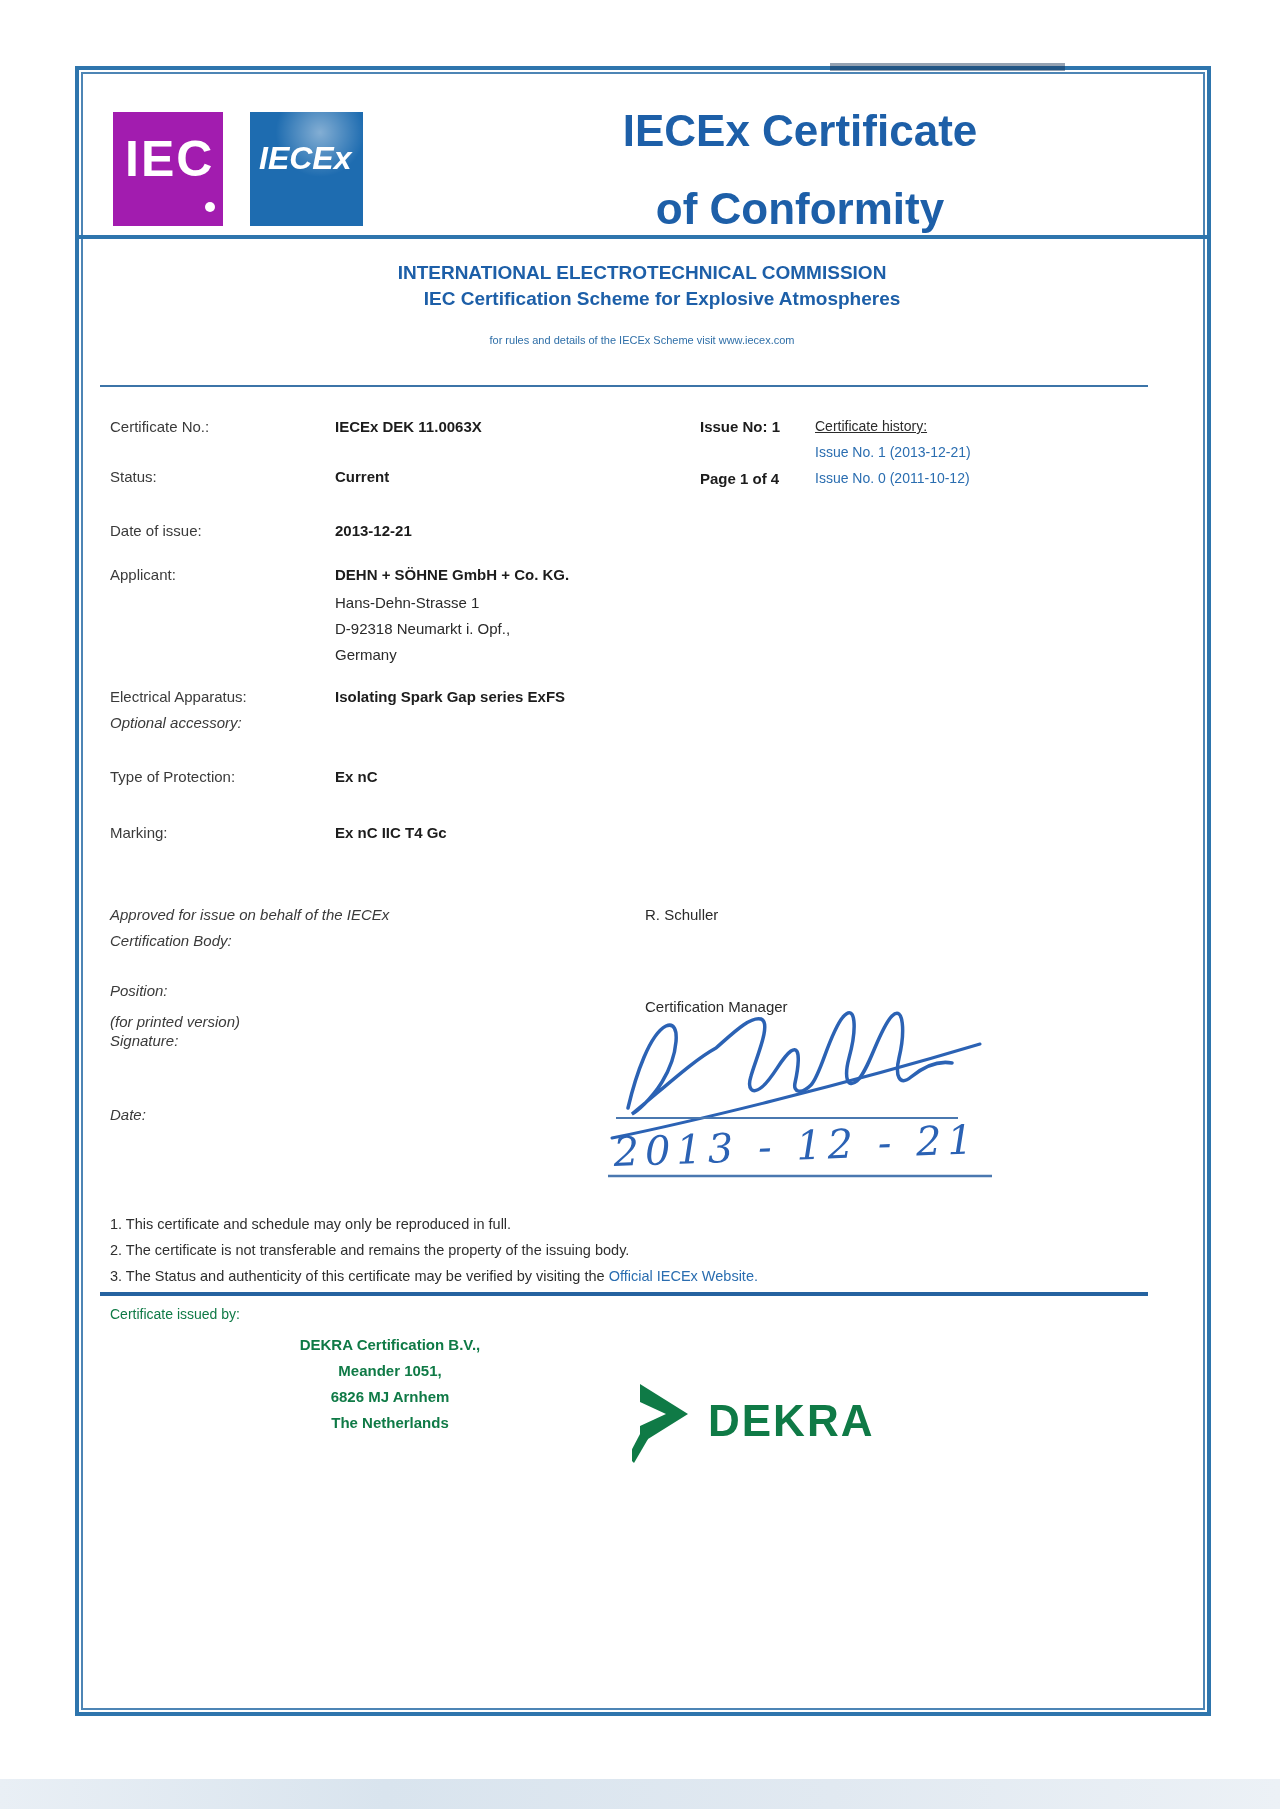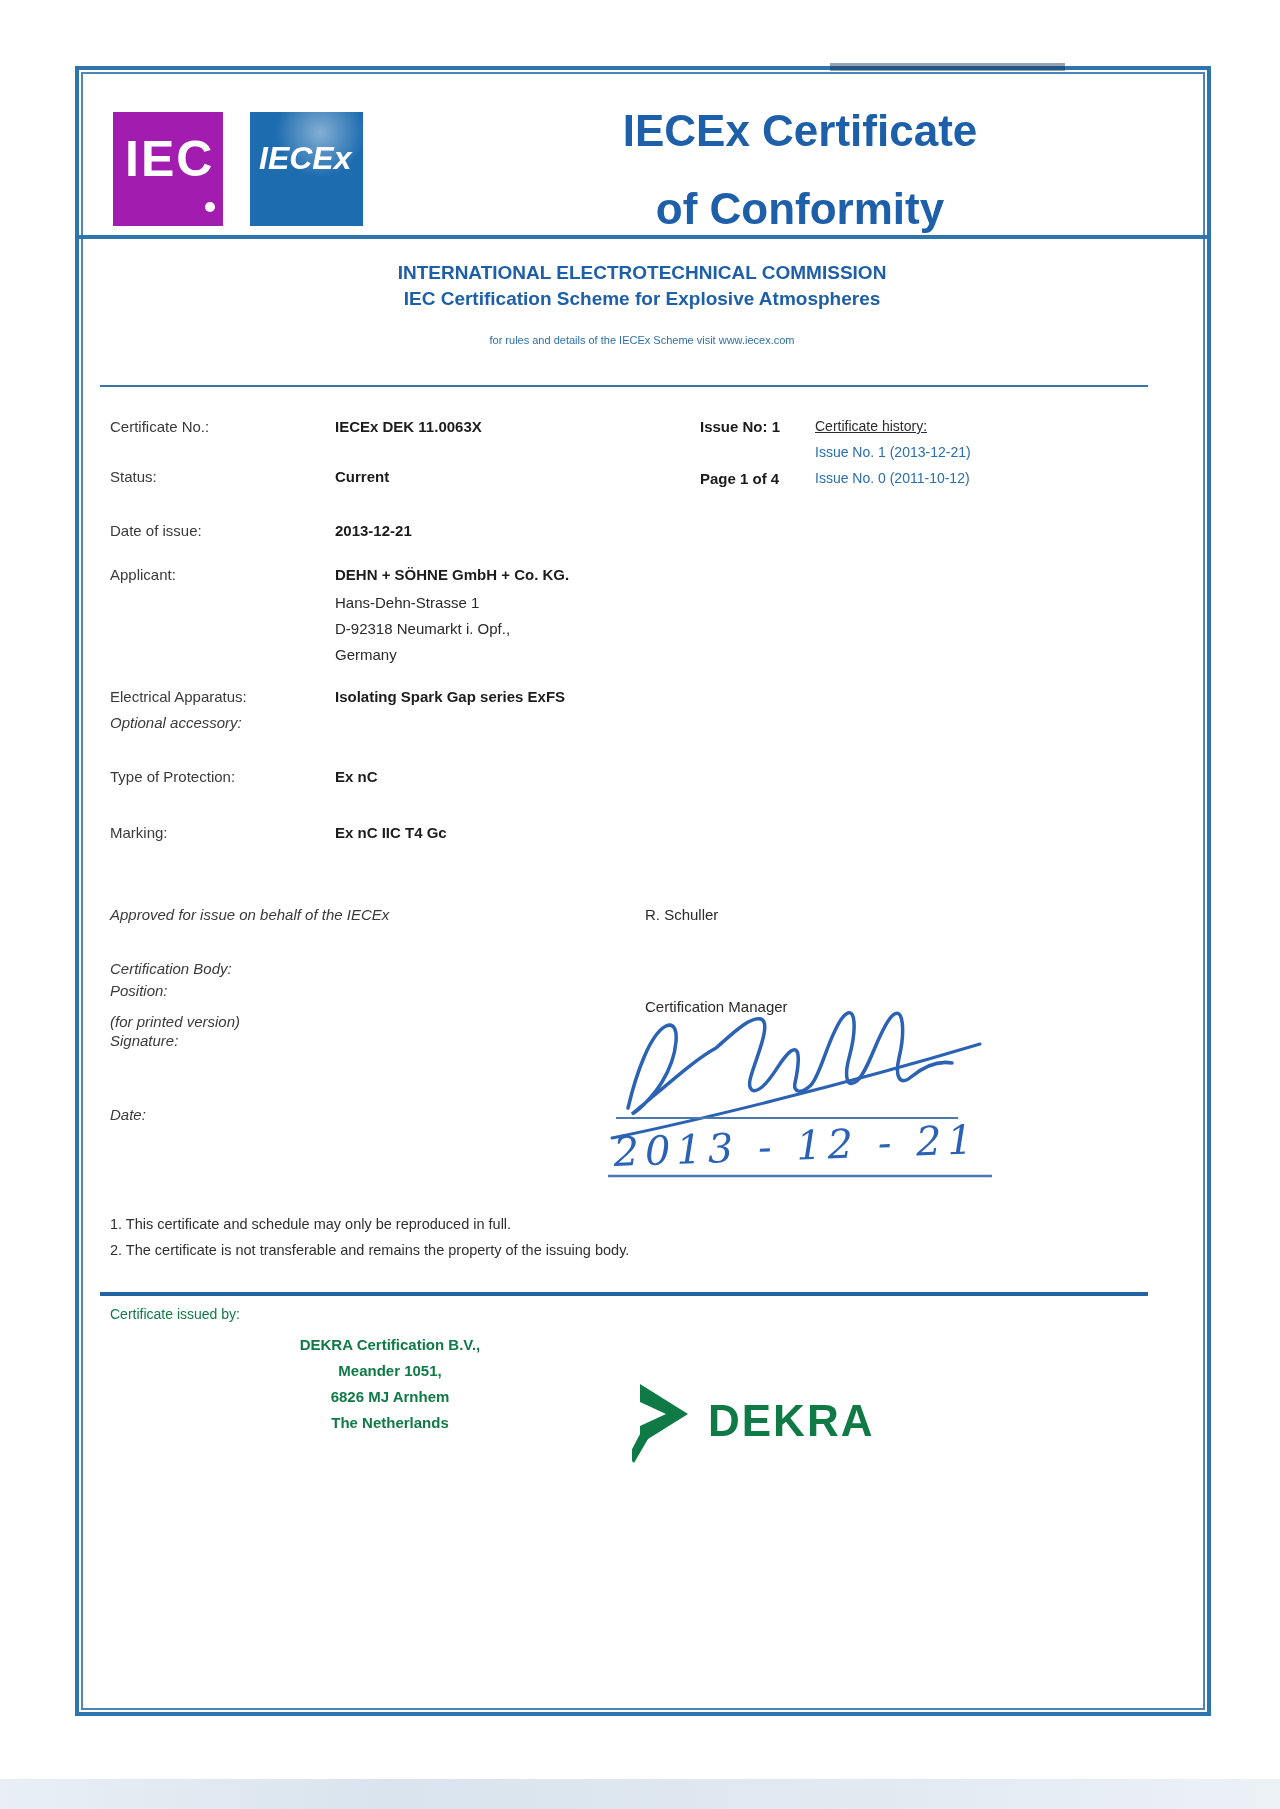--- a/index.html
+++ b/index.html
@@ -81,21 +81,21 @@
   </div>
 
   <div class="abs main-title">
     <div>IECEx  Certificate</div>
     <div>of Conformity</div>
   </div>
 
   <div class="abs header-rule"></div>
 
   <div class="abs org-line" style="top:262px;">INTERNATIONAL ELECTROTECHNICAL COMMISSION</div>
-  <div class="abs org-line" style="top:288px;">IEC Certification Scheme for Explosive Atmospheres</div>
+  <div class="abs org-line" style="top:288px;margin-left:20px;">IEC Certification Scheme for Explosive Atmospheres</div>
   <div class="abs scheme-note">for rules and details of the IECEx Scheme visit www.iecex.com</div>
 
   <div class="abs thin-rule"></div>
 
   <div class="abs lbl" style="left:110px;top:418px;">Certificate No.:</div>
   <div class="abs val" style="left:335px;top:418px;">IECEx DEK 11.0063X</div>
   <div class="abs val" style="left:700px;top:418px;">Issue No: 1</div>
   <div class="abs hist-label" style="left:815px;top:418px;">Certificate history:</div>
   <div class="abs hist-item" style="left:815px;top:444px;">Issue No. 1 (2013-12-21)</div>
 
@@ -117,40 +117,41 @@
   <div class="abs lbl ital" style="left:110px;top:714px;">Optional accessory:</div>
   <div class="abs val" style="left:335px;top:688px;">Isolating Spark Gap series ExFS</div>
 
   <div class="abs lbl" style="left:110px;top:768px;">Type of Protection:</div>
   <div class="abs val" style="left:335px;top:768px;">Ex nC</div>
 
   <div class="abs lbl" style="left:110px;top:824px;">Marking:</div>
   <div class="abs val" style="left:335px;top:824px;">Ex nC IIC T4 Gc</div>
 
   <div class="abs lbl ital" style="left:110px;top:906px;">Approved for issue on behalf of the IECEx</div>
-  <div class="abs lbl ital" style="left:110px;top:932px;margin-top:28px;">Certification Body:</div>
+  <div class="abs lbl ital" style="left:110px;top:932px;">Certification Body:</div>
   <div class="abs plain" style="left:645px;top:906px;">R. Schuller</div>
 
   <div class="abs lbl ital" style="left:110px;top:982px;">Position:</div>
   <div class="abs plain" style="left:645px;top:982px;margin-top:16px;">Certification Manager</div>
 
   <div class="abs lbl ital" style="left:110px;top:1032px;">Signature:</div>
   <div class="abs lbl ital" style="left:110px;top:1013px;">(for printed version)</div>
   <div class="abs lbl ital" style="left:110px;top:1106px;">Date:</div>
 
   <svg class="abs sig-svg" width="400" height="195" viewBox="0 0 400 195">
     <path d="M28 118 C36 84 50 44 66 36 C82 29 78 66 62 92 C51 110 36 122 32 124 C66 96 94 70 116 58 C132 44 150 26 161 29 C172 33 156 68 151 86 C147 99 152 105 162 97 C174 87 181 68 191 61 C203 53 197 84 195 93 C193 102 201 105 211 95 C221 85 229 44 243 27 C256 12 257 39 249 68 C244 87 247 99 257 91 C269 81 279 39 292 26 C304 14 305 43 299 68 C295 85 299 97 311 87 C322 78 336 70 352 73" stroke="#2b62b4" stroke-width="3.5" fill="none" stroke-linecap="round"></path>
     <path d="M12 148 C90 132 240 96 380 54" stroke="#2b62b4" stroke-width="3" fill="none" stroke-linecap="round"></path>
     <line x1="16" y1="128" x2="358" y2="128" stroke="#4a78b0" stroke-width="2"></line>
     <text x="14" y="176" transform="rotate(-2 14 176)" font-family="DejaVu Serif, serif" font-style="italic" font-size="40" letter-spacing="6" fill="#2b62b4">2013 - 12 - 21</text>
     <line x1="8" y1="186" x2="392" y2="186" stroke="#4a78b0" stroke-width="2.5"></line>
   </svg>
 
   <div class="abs note" style="top:1216px;">1. This certificate and schedule may only be reproduced in full.</div>
   <div class="abs note" style="top:1242px;">2. The certificate is not transferable and remains the property of the issuing body.</div>
+  <div class="abs note" style="top:1268px;"><span>3. The Status and authenticity of this certificate may be verified by visiting the </span><a href="#">Official IECEx Website.</a></div>
 
   <div class="abs footer-rule"></div>
 
   <div class="abs issued-by green">Certificate issued by:</div>
   <div class="abs issuer-block green">
     <div>DEKRA Certification B.V.,</div>
     <div>Meander 1051,</div>
     <div>6826 MJ Arnhem</div>
     <div>The Netherlands</div>
   </div>

